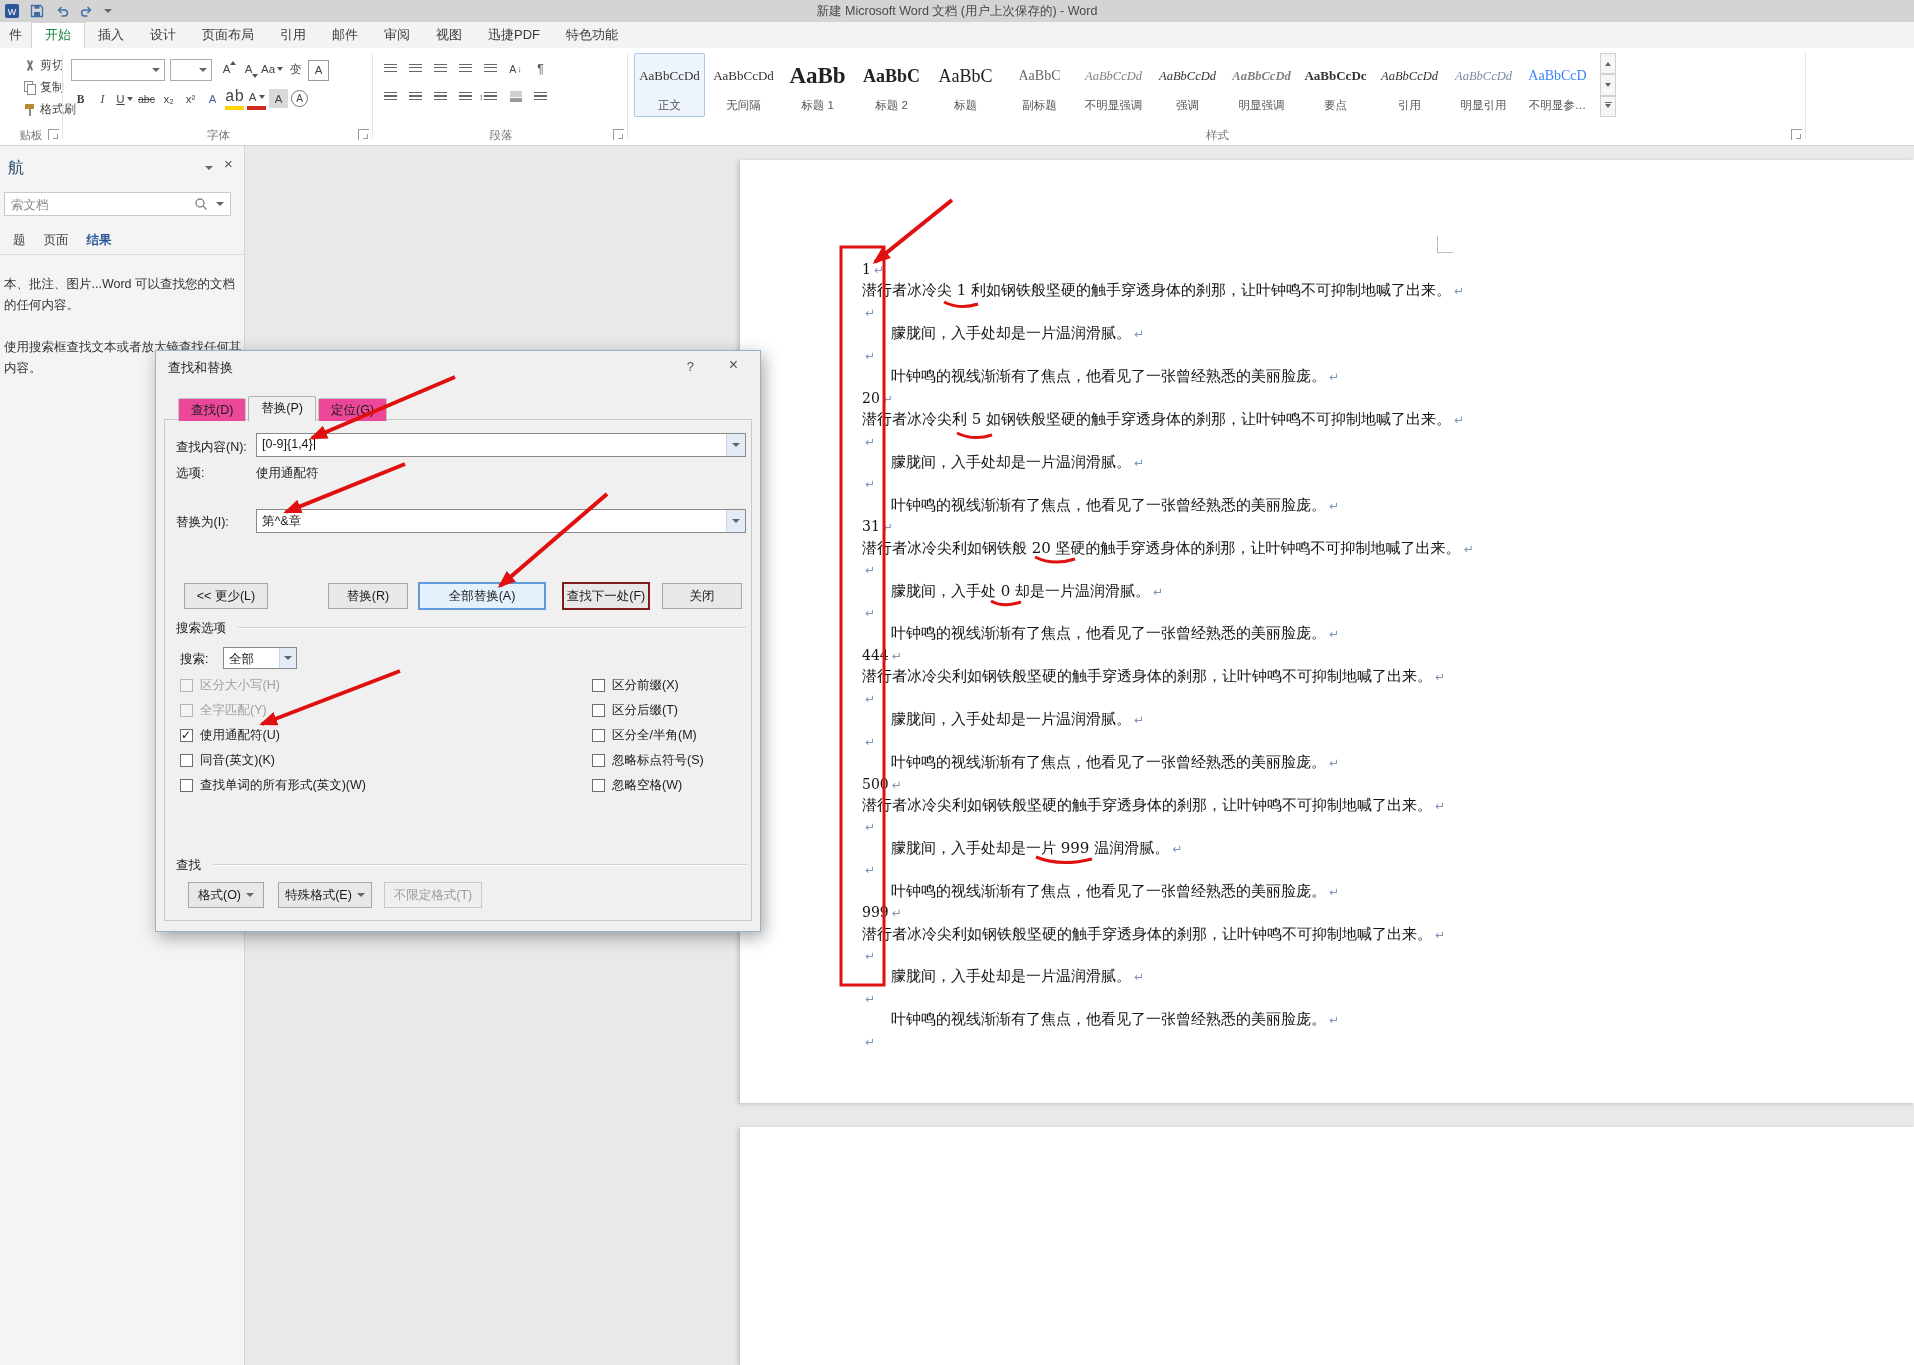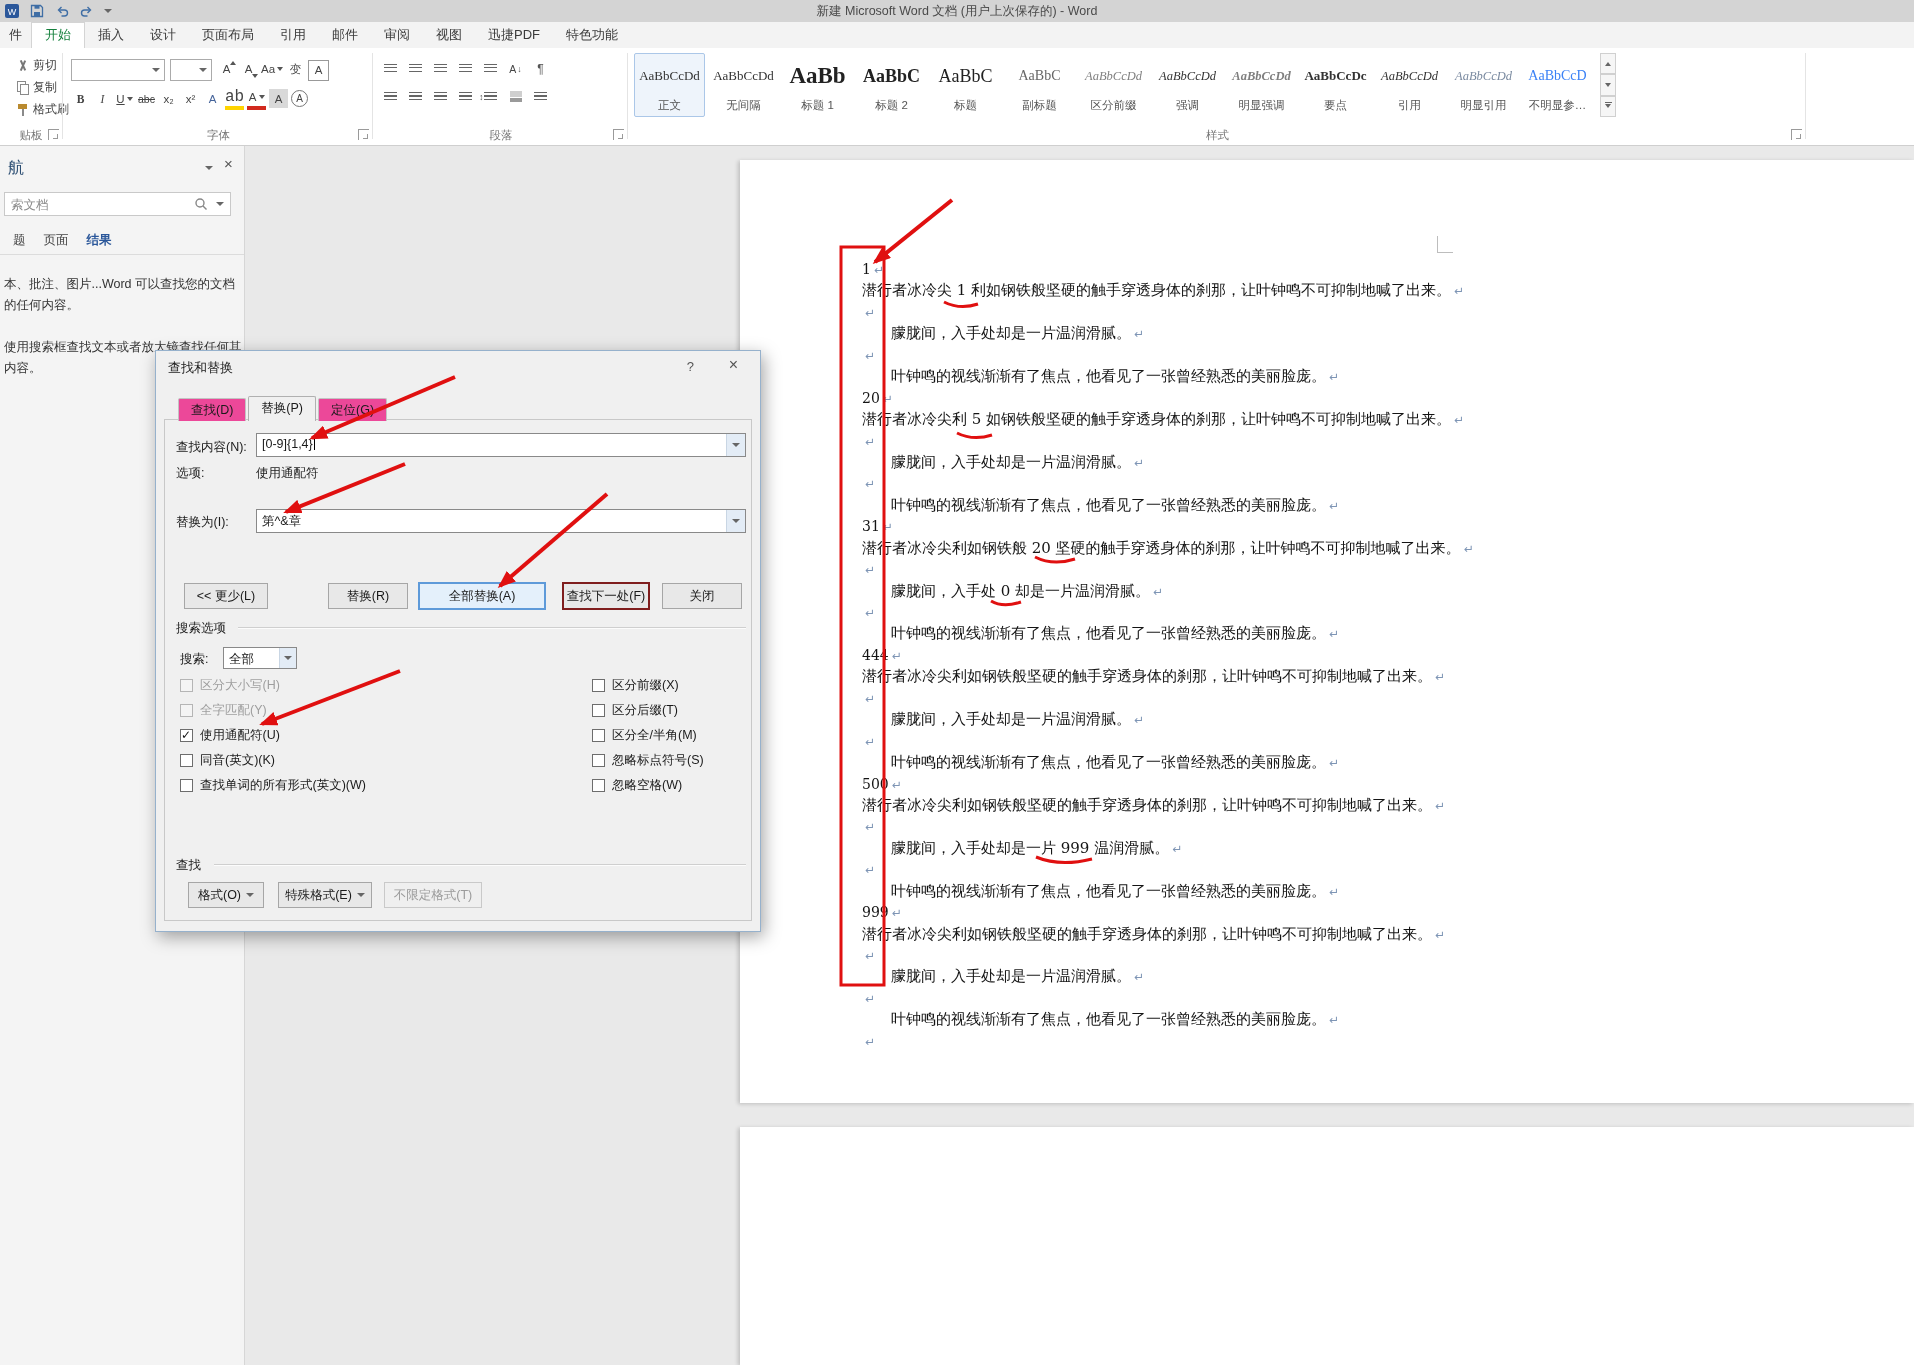--- a/index.html
+++ b/index.html
@@ -23,21 +23,21 @@
   
   .ribbon{position:absolute;left:0;top:48px;right:0;height:97px;background:#fff;border-bottom:1px solid #cfcfcf;}
   .vsep{position:absolute;top:5px;height:86px;width:1px;background:#e4e4e4;}
   .grp{position:absolute;top:0;height:97px;}
   .grplabel{position:absolute;left:0;right:0;bottom:2px;text-align:center;font-size:11.5px;color:#777;}
   .launch{position:absolute;right:3px;bottom:5px;width:10px;height:10px;border-left:1px solid #9a9a9a;border-top:1px solid #9a9a9a;}
   .launch::after{content:"";position:absolute;right:1px;bottom:1px;width:4px;height:4px;
                  border-right:1.5px solid #9a9a9a;border-bottom:1.5px solid #9a9a9a;}
 
   .g-clip{left:0;width:62px;}
-  .clipbtns{position:absolute;left:1px;top:6px;}
+  .clipbtns{position:absolute;left:8px;top:6px;}
   .clipbtn{display:flex;align-items:center;gap:4px;font-size:12px;color:#444;height:22px;padding-left:15px;white-space:nowrap;}
   .ci{width:13px;height:13px;position:relative;flex:none;}
   .ci.cut::before,.ci.cut::after{content:"";position:absolute;left:6px;top:1px;width:1.5px;height:11px;background:#777;}
   .ci.cut::before{transform:rotate(24deg);} .ci.cut::after{transform:rotate(-24deg);}
   .ci.copy::before{content:"";position:absolute;left:1px;top:0;width:7px;height:9px;border:1px solid #8a8a8a;background:#fff;}
   .ci.copy::after{content:"";position:absolute;left:4px;top:3px;width:7px;height:9px;border:1px solid #8a8a8a;background:#fff;}
   .ci.painter::before{content:"";position:absolute;left:2px;top:1px;width:9px;height:5px;background:#b98a2f;}
   .ci.painter::after{content:"";position:absolute;left:6px;top:6px;width:2px;height:7px;background:#8a8a8a;}
 
   .g-font{left:65px;width:307px;}
@@ -334,21 +334,21 @@
             <div class="sname">标题</div>
           </div>
 
           <div class="sitem s-sub">
             <div class="sprev">AaBbC</div>
             <div class="sname">副标题</div>
           </div>
 
           <div class="sitem s-qe">
             <div class="sprev">AaBbCcDd</div>
-            <div class="sname">区分前缀</div>
+            <div class="sname">不明显强调</div>
           </div>
 
           <div class="sitem s-em">
             <div class="sprev">AaBbCcDd</div>
             <div class="sname">强调</div>
           </div>
 
           <div class="sitem s-ie">
             <div class="sprev">AaBbCcDd</div>
             <div class="sname">明显强调</div>

